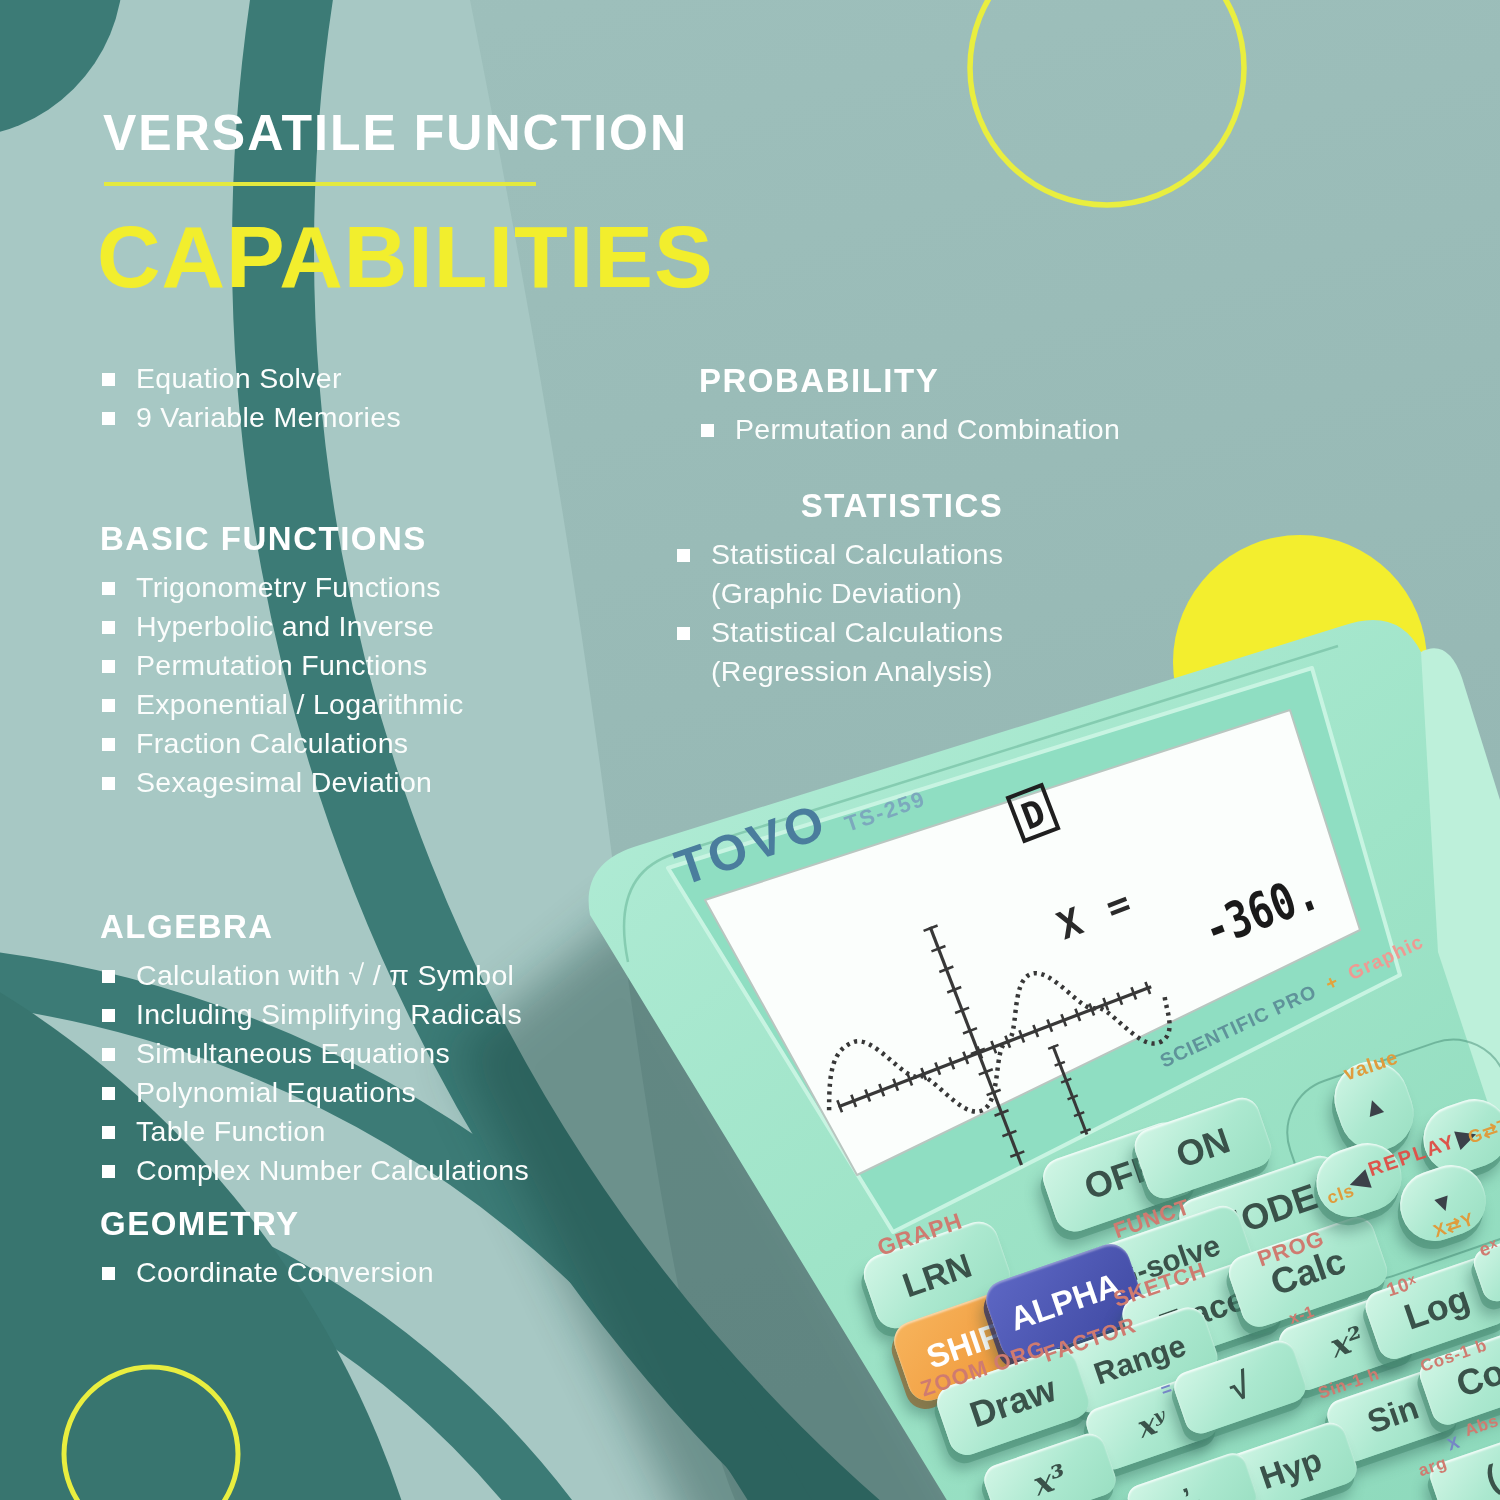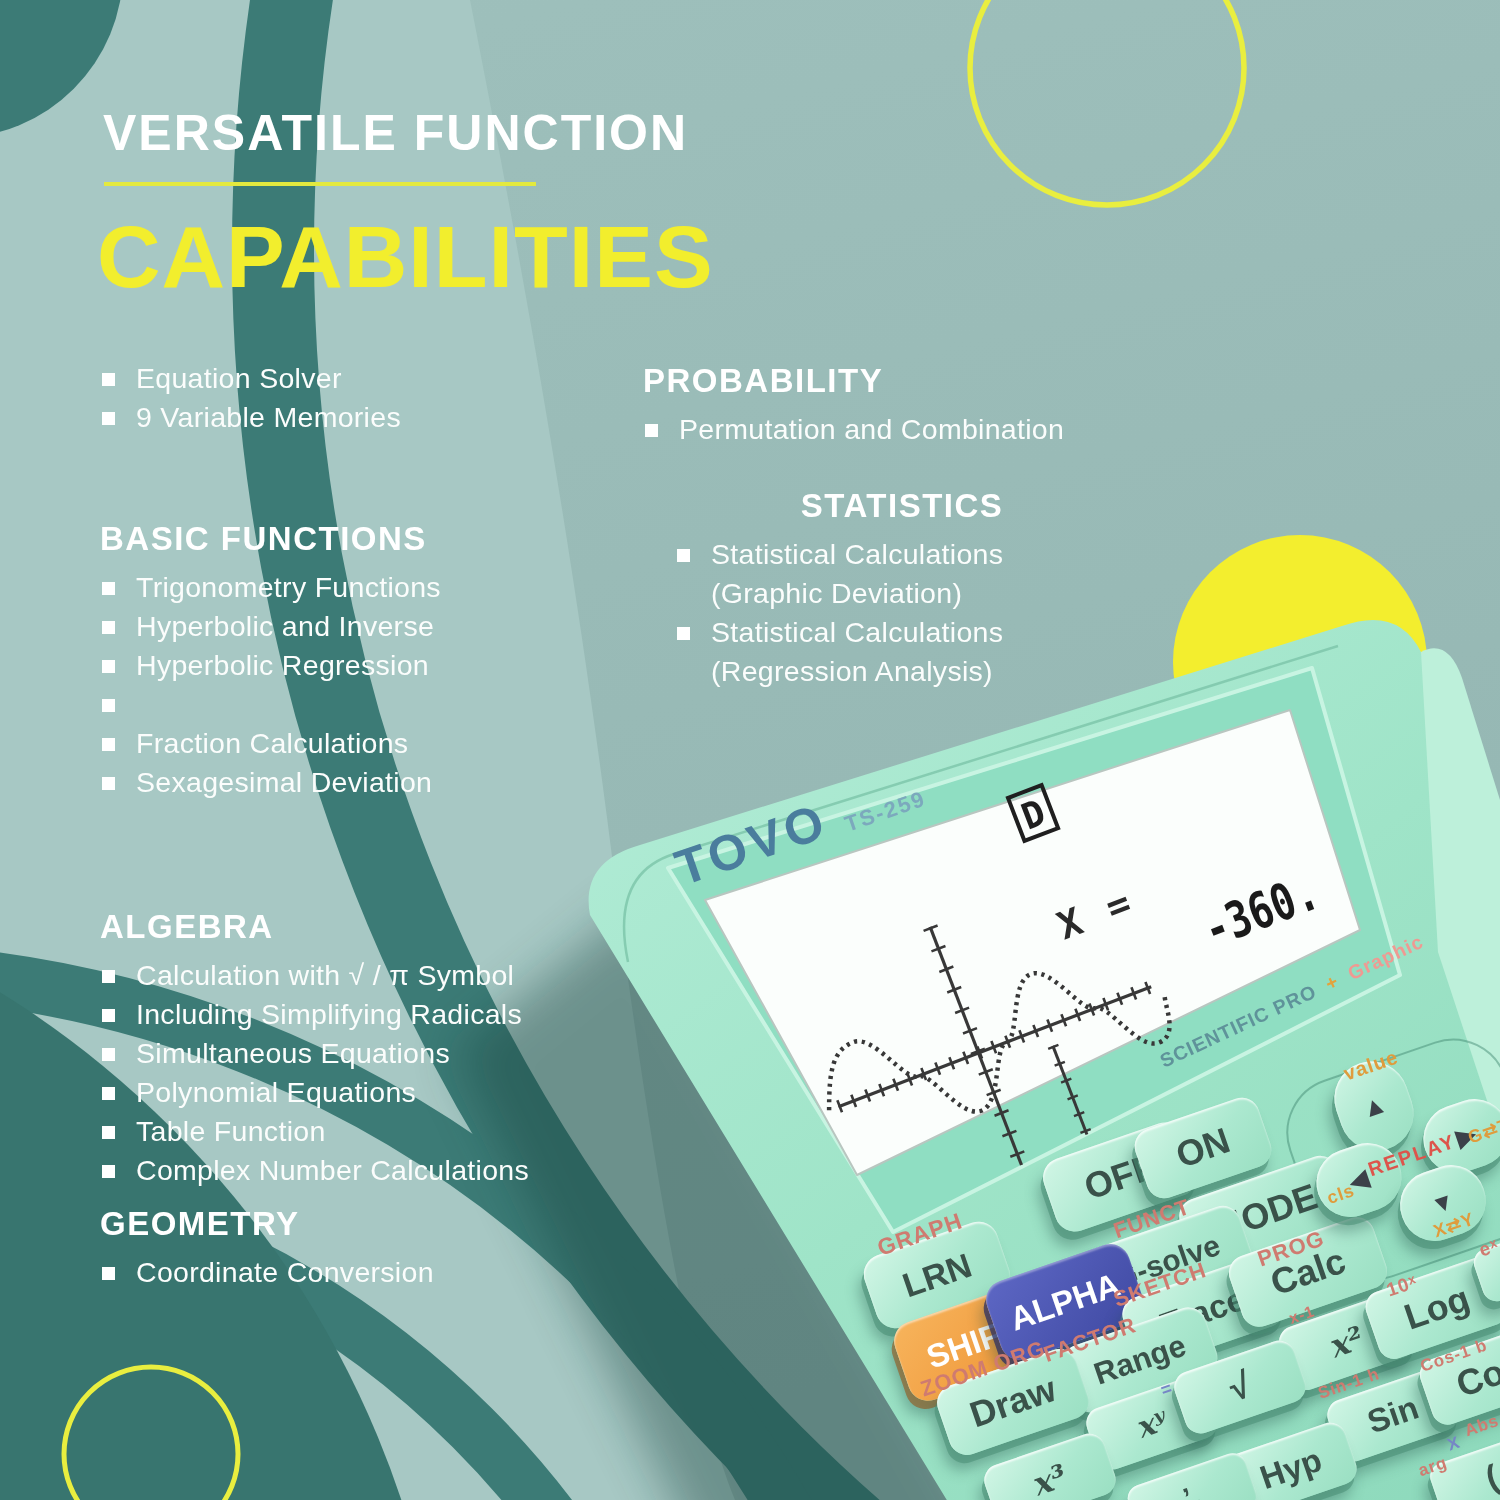--- a/index.html
+++ b/index.html
@@ -133,24 +133,25 @@
   <div class="row">
         <span class="bt"></span>
         <span>Trigonometry Functions</span>
       </div>
   <div class="row">
         <span class="bt"></span>
         <span>Hyperbolic and Inverse</span>
       </div>
   <div class="row">
         <span class="bt"></span>
-        <span>Hyperbolic Regression</span>
-      </div>
-  <div class="row">
-        <span class="bt"></span>
+        <span>Permutation Functions</span>
+      </div>
+  <div class="row">
+        <span class="bt"></span>
+        <span>Exponential / Logarithmic</span>
       </div>
   <div class="row">
         <span class="bt"></span>
         <span>Fraction Calculations</span>
       </div>
   <div class="row">
         <span class="bt"></span>
         <span>Sexagesimal Deviation</span>
       </div>
 </div>
@@ -184,21 +185,21 @@
 </div>
 
 <div class="sec" style="left:100px;top:1205px;">
   <div class="h">GEOMETRY</div>
   <div class="row">
         <span class="bt"></span>
         <span>Coordinate Conversion</span>
       </div>
 </div>
 
-<div class="sec" style="left:643px;top:362px;">
+<div class="sec" style="left:699px;top:362px;">
   <div class="h">PROBABILITY</div>
   <div class="row">
         <span class="bt"></span>
         <span>Permutation and Combination</span>
       </div>
 </div>
 
 <div class="sec" style="left:675px;top:487px;text-align:right;">
   <div class="h">STATISTICS</div>
   <div class="row">

